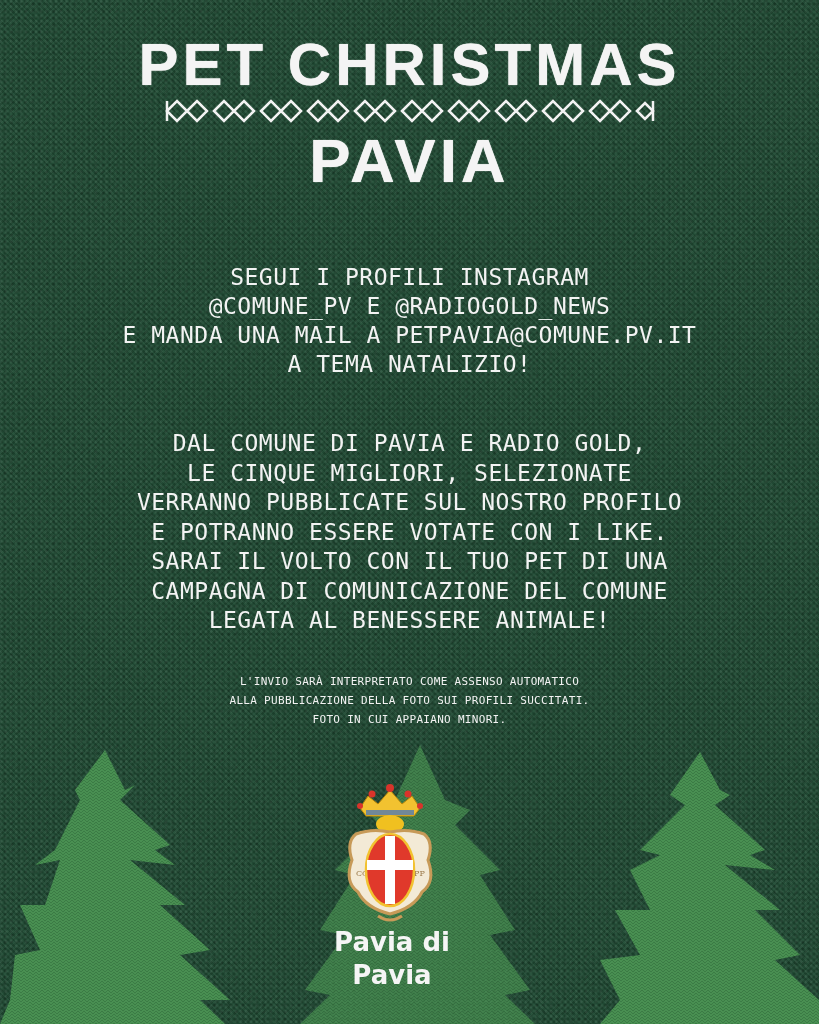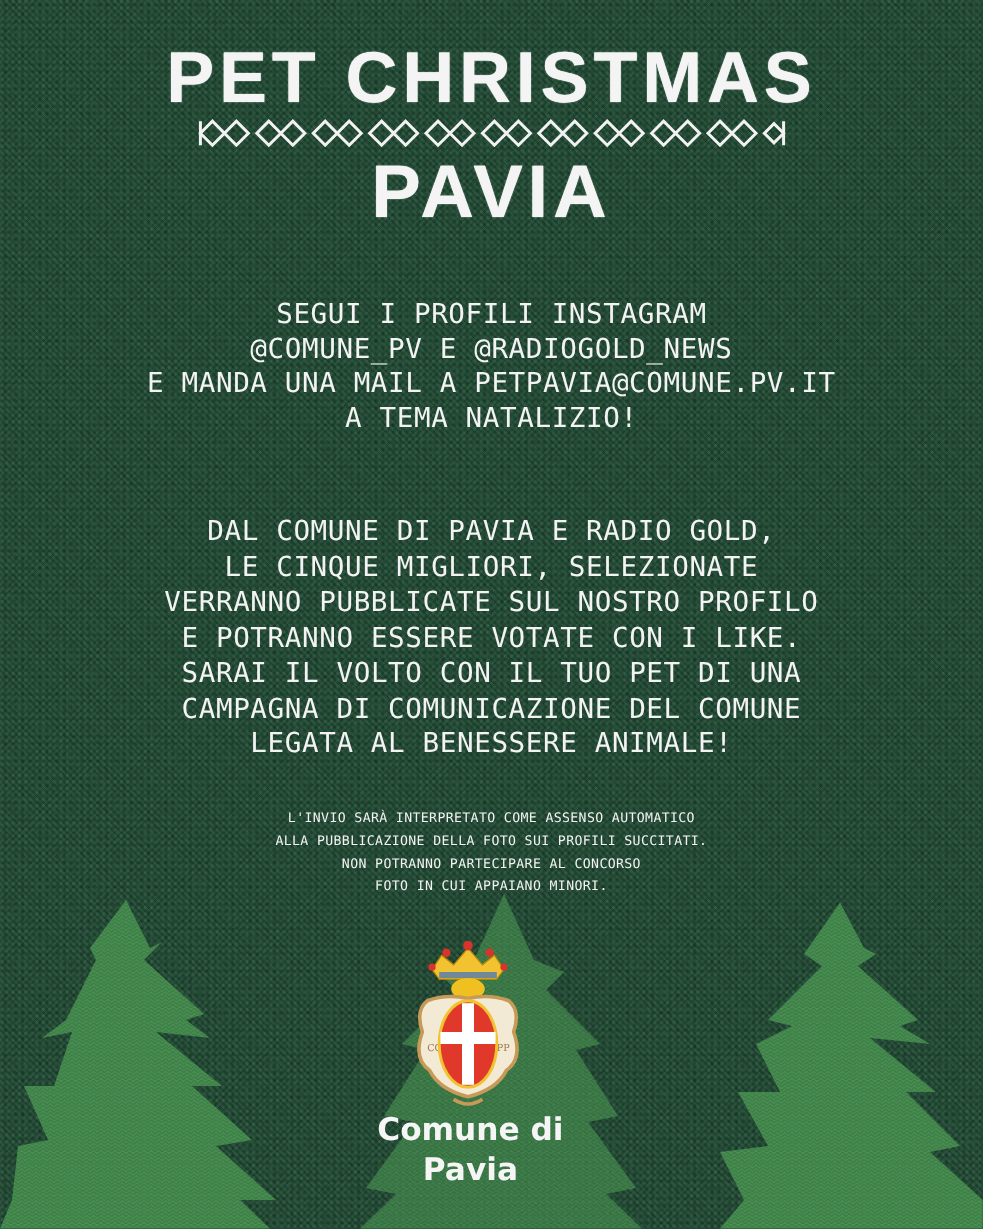--- a/index.html
+++ b/index.html
@@ -25,21 +25,21 @@
   .title-2 { top: 125px; font-size: 62px; }
   .ornament {
     position: absolute; left: 165px; top: 99px; width: 490px; height: 24px;
   }
   .para {
     position: absolute; left: 0; width: 819px; text-align: center;
     font-family: "DejaVu Sans Mono", monospace; text-transform: uppercase;
     color: #f3f3f3;
   }
   .para div { white-space: nowrap; }
-  .p1 { top: 248px; font-size: 23px; line-height: 29px; letter-spacing: 0.5px; }
+  .p1 { top: 263px; font-size: 23px; line-height: 29px; letter-spacing: 0.5px; }
   .p2 { top: 429px; font-size: 23px; line-height: 29.5px; letter-spacing: 0.5px; }
   .p3 { top: 672px; font-size: 11px; line-height: 19px; letter-spacing: 0.3px; }
   .crest { position: absolute; left: 338px; top: 782px; width: 104px; height: 145px; }
   .comune {
     position: absolute; left: 0; width: 784px; text-align: center; top: 926px;
     font-family: "DejaVu Sans", sans-serif; font-weight: bold; font-size: 26px;
     line-height: 33px; color: #f5f5f5;
   }
   .comune div { padding-left: 0; }
 </style>
@@ -99,21 +99,20 @@
   <div>VERRANNO PUBBLICATE SUL NOSTRO PROFILO</div>
   <div>E POTRANNO ESSERE VOTATE CON I LIKE.</div>
   <div>SARAI IL VOLTO CON IL TUO PET DI UNA</div>
   <div>CAMPAGNA DI COMUNICAZIONE DEL COMUNE</div>
   <div>LEGATA AL BENESSERE ANIMALE!</div>
 </div>
 
 <div class="para p3">
   <div>L'INVIO SARÀ INTERPRETATO COME ASSENSO AUTOMATICO</div>
   <div>ALLA PUBBLICAZIONE DELLA FOTO SUI PROFILI SUCCITATI.</div>
-  <div>NON POTRANNO PARTECIPARE AL CONCORSO</div>
   <div>FOTO IN CUI APPAIANO MINORI.</div>
 </div>
 
 <svg class="crest" viewBox="0 0 104 145">
 
   <g>
     <path d="M22 26 L30 14 L40 22 L52 8 L64 22 L74 14 L82 26 L76 34 L28 34 Z" fill="#f2c230" stroke="#b8860b" stroke-width="1"></path>
     <circle cx="22" cy="24" r="3" fill="#d9342b"></circle>
     <circle cx="34" cy="12" r="3.5" fill="#d9342b"></circle>
     <circle cx="52" cy="6" r="4" fill="#d9342b"></circle>
@@ -128,15 +127,15 @@
   <text x="18" y="94" font-size="8" fill="#9c7a4a" font-family="DejaVu Serif, serif">CO</text>
   <text x="76" y="94" font-size="8" fill="#9c7a4a" font-family="DejaVu Serif, serif">PP</text>
   <path d="M40 134 Q52 142 64 134" fill="none" stroke="#c79a58" stroke-width="3"></path>
 
   <ellipse cx="52" cy="88" rx="24" ry="36" fill="#e0392b" stroke="#f2c230" stroke-width="2.5"></ellipse>
   <rect x="47" y="54" width="10" height="68" fill="#ffffff"></rect>
   <rect x="29" y="78" width="46" height="10" fill="#ffffff"></rect>
 </svg>
 
 <div class="comune">
-  <div>Comune di</div>
+  <div>Pavia di</div>
   <div>Pavia</div>
 </div>
 
 </body></html>

